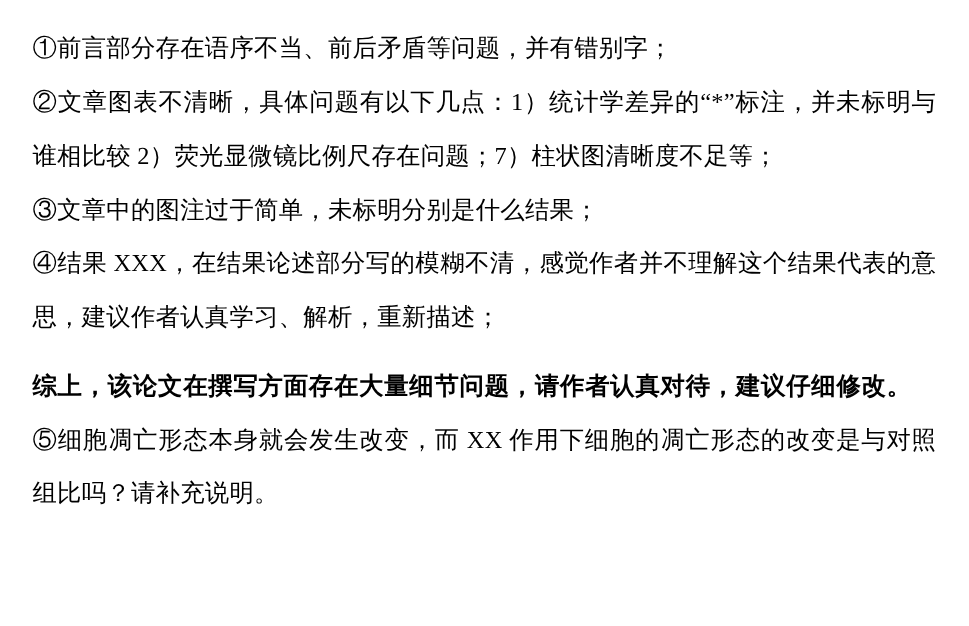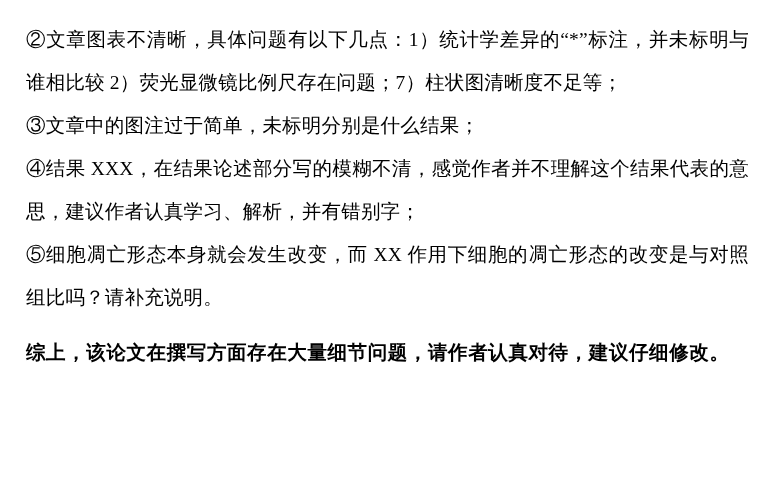--- a/index.html
+++ b/index.html
@@ -39,25 +39,26 @@
     margin-top: 12px;
     letter-spacing: 0.6px;
   }
 </style>
 </head>
 <body>
 
 <div class="page">
   <div class="doc-body">
 
+    <p class="para">①前言部分存在语序不当、前后矛盾等问题，并有错别字；</p>
 
     <p class="para">②文章图表不清晰，具体问题有以下几点：1）统计学差异的“*”标注，并未标明与谁相比较 2）荧光显微镜比例尺存在问题；7）柱状图清晰度不足等；</p>
 
     <p class="para">③文章中的图注过于简单，未标明分别是什么结果；</p>
 
-    <p class="para">④结果 XXX，在结果论述部分写的模糊不清，感觉作者并不理解这个结果代表的意思，建议作者认真学习、解析，并有错别字；</p>
+    <p class="para">④结果 XXX，在结果论述部分写的模糊不清，感觉作者并不理解这个结果代表的意思，建议作者认真学习、解析，重新描述；</p>
+
+    <p class="para bold">综上，该论文在撰写方面存在大量细节问题，请作者认真对待，建议仔细修改。</p>
 
     <p class="para">⑤细胞凋亡形态本身就会发生改变，而 XX 作用下细胞的凋亡形态的改变是与对照组比吗？请补充说明。</p>
-
-    <p class="para bold">综上，该论文在撰写方面存在大量细节问题，请作者认真对待，建议仔细修改。</p>
 
   </div>
 </div>
 
 </body></html>

